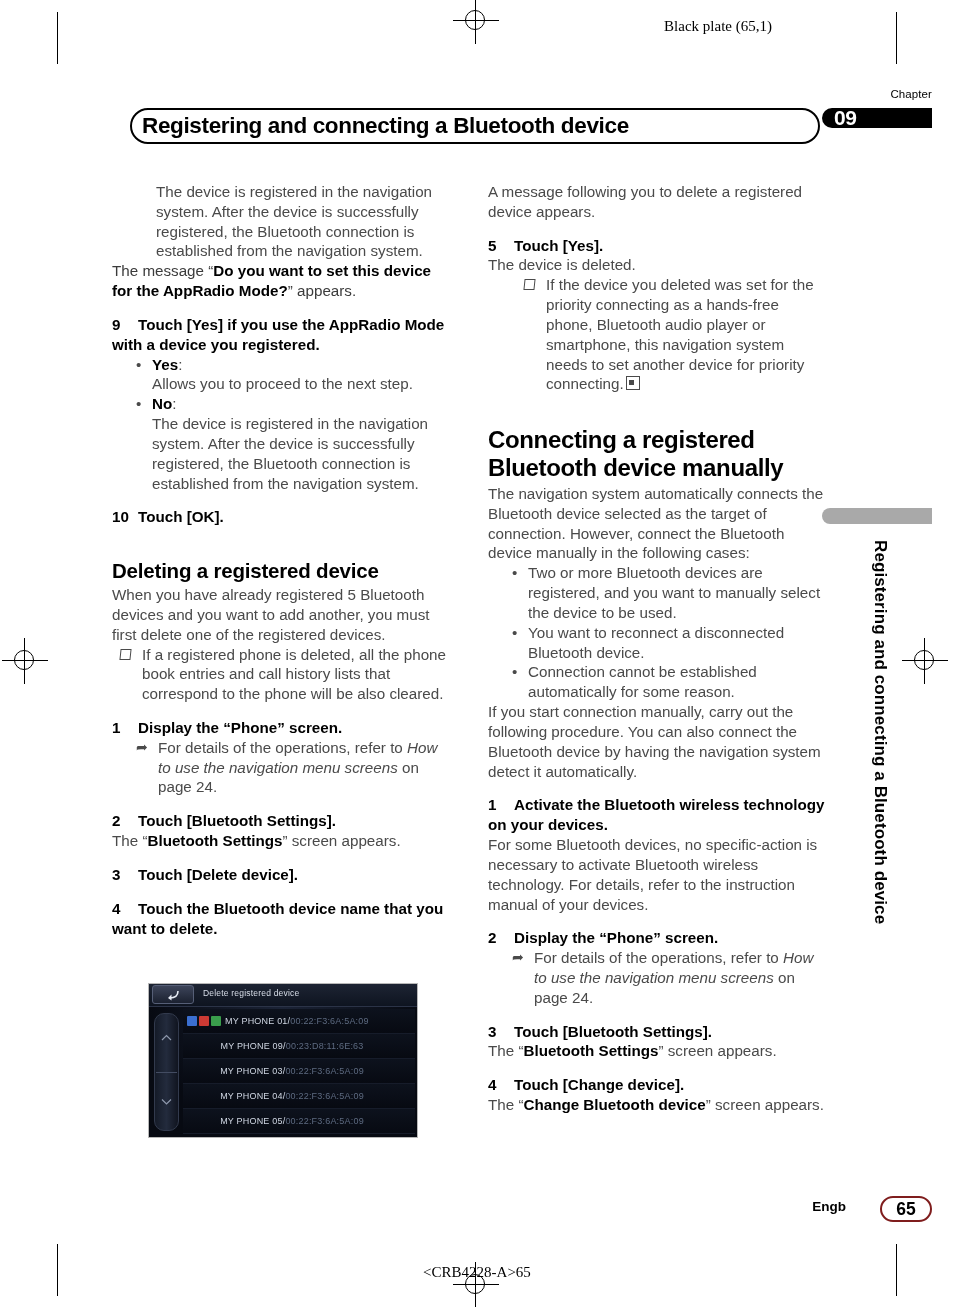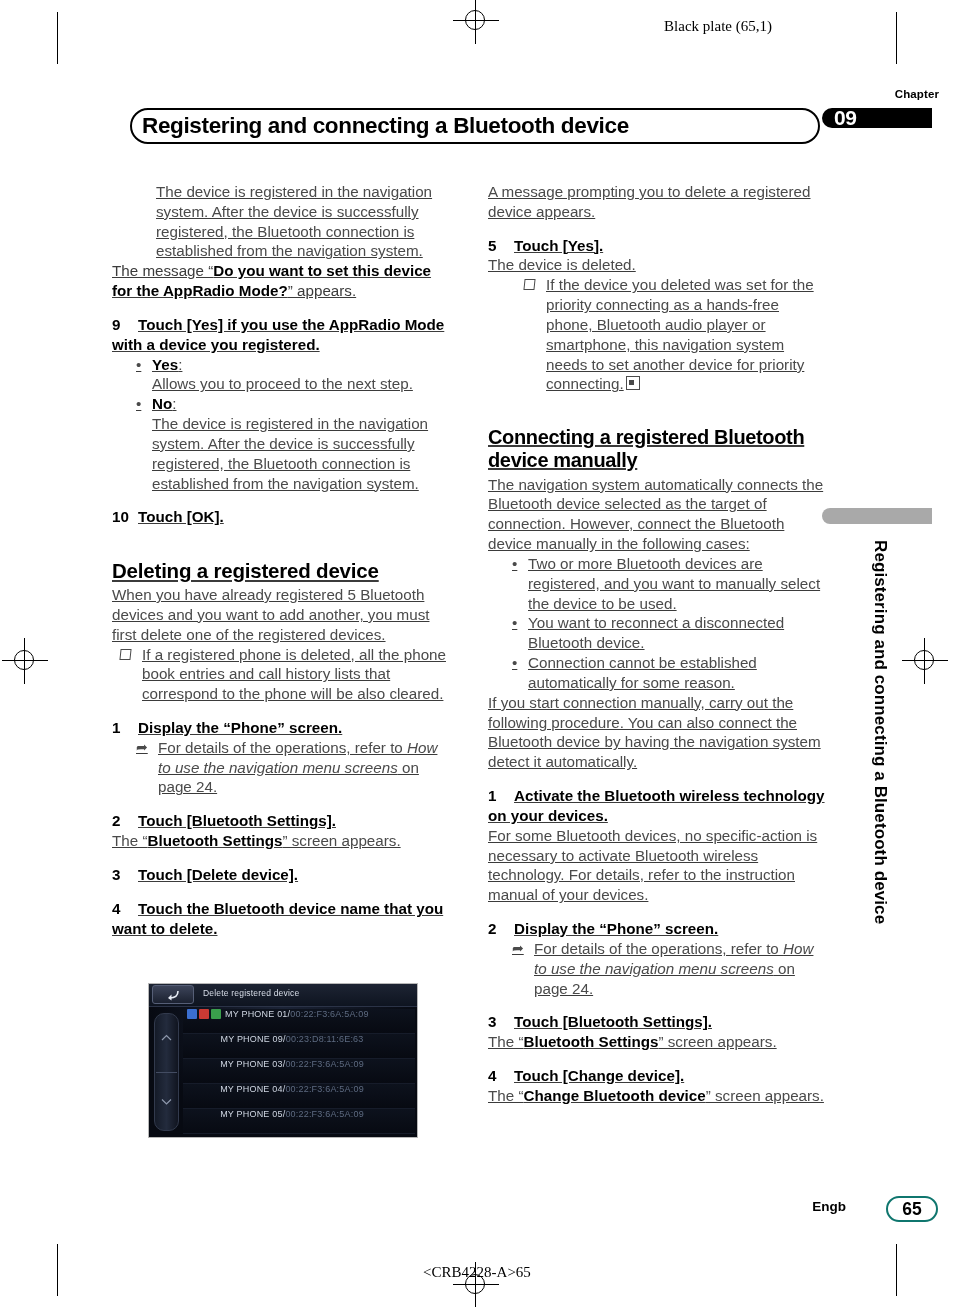--- a/index.html
+++ b/index.html
@@ -62,24 +62,24 @@
     right: 182px;
     top: 18px;
     font-family: "Liberation Serif", serif;
     font-size: 15px;
     color: #000;
   }
 
   
   .chapter-word {
     position: absolute;
-    right: 15px;
+    right: 22px;
     top: 88px;
     font-size: 11.5px;
-    font-weight: bold;
+    font-weight: normal;
     letter-spacing: 0.1px;
   }
   .chapter-badge {
     position: absolute;
     right: 22px;
     top: 108px;
     width: 110px;
     height: 20px;
     background: #000;
     color: #fff;
@@ -113,21 +113,20 @@
   }
 
   
   .col {
     position: absolute;
     top: 182px;
     width: 340px;
     font-size: 15.2px;
     line-height: 1.305;
     color: #3b3b3b;
-    text-decoration: underline;
   }
   .col-left  { left: 112px; }
   .col-right { left: 488px; }
 
   p { margin: 0; }
 
   .para { margin-bottom: 0; }
   .para.body { color: #4a4a4a; }
 
   .indent-block {
@@ -218,21 +217,21 @@
 
   h2.sec {
     font-size: 20.5px;
     font-weight: bold;
     color: #000;
     margin: 0 0 2px 0;
     line-height: 1.16;
     letter-spacing: -0.2px;
   }
   h2.sec.big {
-    font-size: 20px;
+    font-size: 24px;
     letter-spacing: -0.35px;
   }
 
   
   .device-shot {
     position: absolute;
     left: 148px;
     top: 983px;
     width: 270px;
     height: 155px;
@@ -294,21 +293,21 @@
     background: #434c62;
   }
   .ds-list {
     position: absolute;
     left: 34px; top: 2px;
     right: 2px;
   }
   .ds-item {
     height: 25px;
     display: flex;
-    align-items: flex-start;
+    align-items: center;
     border-bottom: 1px solid #161c2a;
     padding-left: 4px;
     box-sizing: border-box;
     background: linear-gradient(180deg,#0d121d 0%, #070a12 100%);
   }
   .ds-item .icons {
     display: flex;
     gap: 2px;
     margin-right: 4px;
   }
@@ -359,25 +358,25 @@
   
   .footer-lang {
     position: absolute;
     right: 108px;
     bottom: 93px;
     font-size: 13.5px;
     font-weight: bold;
   }
   .footer-page {
     position: absolute;
-    right: 16px;
+    right: 22px;
     bottom: 85px;
     width: 52px;
     height: 26px;
-    border: 2px solid #0f766e;
+    border: 2px solid #7f1d1d;
     border-radius: 13px;
     box-sizing: border-box;
     display: flex;
     align-items: center;
     justify-content: center;
     font-size: 17.5px;
     font-weight: bold;
   }
   .footer-code {
     position: absolute;
@@ -534,21 +533,21 @@
       <div class="ds-item centered">
         <span class="ds-name">MY PHONE 05/</span>
         <span class="ds-mac">00:22:F3:6A:5A:09</span>
       </div>
     </div>
   </div>
 </div>
 
 <div class="col col-right">
 
-  <p class="para body">A message prompting you to delete a registered device appears.</p>
+  <p class="para body">A message following you to delete a registered device appears.</p>
 
   <div class="spacer-md"></div>
 
   <p class="step"><span class="num">5</span><span>Touch [Yes].</span></p>
   <p class="para body">The device is deleted.</p>
 
   <div class="note-row nested">
     <span class="gl"><span class="sq-open"></span></span>
     <span class="ntxt"><span>If the device you deleted was set for the priority connecting as a hands-free phone, Bluetooth audio player or smartphone, this navigation system needs to set another device for priority connecting.</span><span class="sq-filled"></span></span>
   </div>

